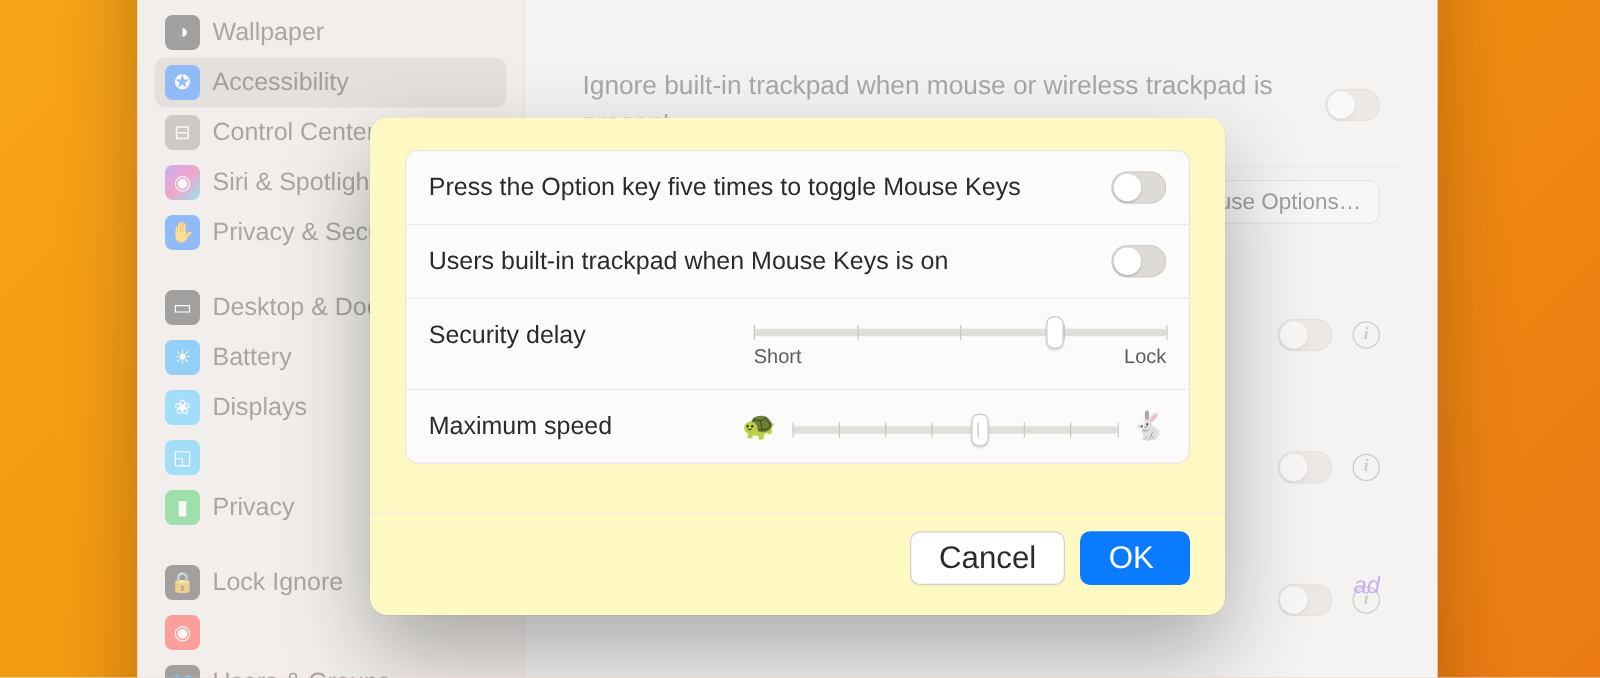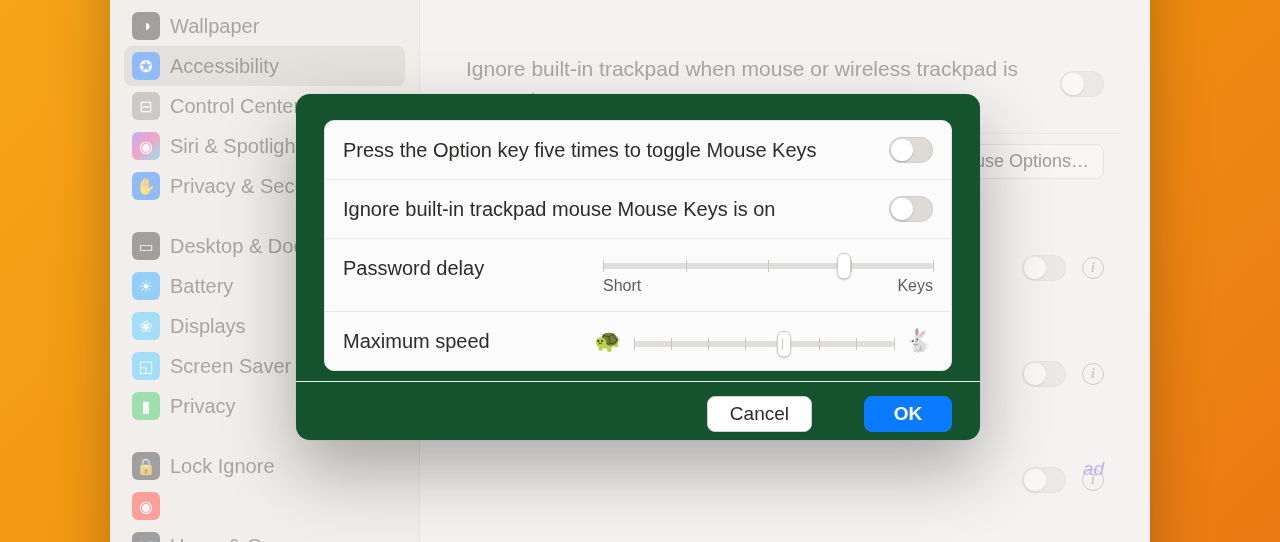--- a/index.html
+++ b/index.html
@@ -58,22 +58,22 @@
 
   
   .dim {
     position: absolute; inset: 0;
     background: rgba(245,243,240,.55);
     border-radius: 12px;
     pointer-events: none;
   }
 
   .modal {
-    position: absolute; left: 296px; top: 94px; width: 684px; height: 346px;
-    background: #14532d; border-radius: 14px;
+    position: absolute; left: 296px; top: 94px; width: 684px; height: 398px;
+    background: #fef9c3; border-radius: 14px;
     box-shadow: 0 30px 70px rgba(0,0,0,.30), 0 0 0 .5px rgba(0,0,0,.05);
     display: flex; flex-direction: column;
   }
   .modal-body { padding: 26px 28px 10px 28px; flex: 1; }
   .panel {
     border: 1px solid #e7e5e1; border-radius: 10px; overflow: hidden; background:#fbfbfb;
   }
   .panel-row {
     display: flex; align-items: flex-start; justify-content: space-between;
     padding: 16px 18px; border-bottom: 1px solid #eceae6; gap: 20px;
@@ -97,25 +97,24 @@
   }
   .slider-labels { display:flex; justify-content:space-between; font-size:16px; color:#5f5d59; margin-top:6px;}
   .slider-row-with-icons { display:flex; align-items:center; gap:12px; }
   .speed-icon { color:#808080; font-size: 22px; }
 
   .modal-footer {
     display:flex; justify-content:flex-end; gap:12px;
     padding: 14px 28px 24px 28px; border-top: 1px solid #eeece8;
   }
   .btn {
-    min-width: 88px; padding: 6px 22px; border-radius: 8px; font-size: 19px;
-    text-align:center;
+    min-width: 88px; padding: 6px 22px; border-radius: 8px; font-size: 25px;
   }
   .btn-default { background:#fff; border:1px solid #d3d0cb; color:#2b2b2b; box-shadow: 0 1px 1px rgba(0,0,0,.04);}
-  .btn-primary { background:#0a7bff; border:1px solid #0a7bff; color:#fff; font-weight: 700; margin-left: 40px;}
+  .btn-primary { background:#0a7bff; border:1px solid #0a7bff; color:#fff; font-weight: 400;}
 
   
 </style>
 </head>
 <body>
 
 <div class="window">
   <div class="sidebar">
 
     <div style="height:94px"></div>
@@ -151,21 +150,20 @@
         <div class="side-item">
           <div class="icon-sq" style="background: rgb(30, 164, 255);">☀</div>
           <span>Battery</span>
         </div>
         <div class="side-item">
           <div class="icon-sq" style="background: rgb(60, 198, 255);">❀</div>
           <span>Displays</span>
         </div>
         <div class="side-item">
           <div class="icon-sq" style="background: rgb(60, 198, 255);">◱</div>
-          <span>Screen Saver</span>
         </div>
         <div class="side-item">
           <div class="icon-sq" style="background: rgb(51, 199, 89);">▮</div>
           <span>Privacy</span>
         </div>
       </div>
     <div class="group-gap"></div>
     <div id="side-g3">
         <div class="side-item">
           <div class="icon-sq" style="background: rgb(61, 61, 61);">🔒</div>
@@ -215,38 +213,38 @@
 <div class="modal">
   <div class="modal-body">
     <div class="panel">
 
       <div class="panel-row">
         <div class="lbl">Press the Option key five times to toggle Mouse Keys</div>
         <div class="toggle"></div>
       </div>
 
       <div class="panel-row">
-        <div class="lbl">Ignore built-in trackpad mouse Mouse Keys is on</div>
+        <div class="lbl">Users built-in trackpad when Mouse Keys is on</div>
         <div class="toggle"></div>
       </div>
 
       <div class="panel-row">
-        <div class="lbl">Password delay</div>
+        <div class="lbl">Security delay</div>
         <div class="slider-wrap">
           <div class="slider-track" id="track-delay">
             <div class="thumb" id="thumb-delay" style="left: 73%;"></div>
           <div class="tick" style="left: 0%;"></div>
               <div class="tick" style="left: 25%;"></div>
               <div class="tick" style="left: 50%;"></div>
               <div class="tick" style="left: 75%;"></div>
               <div class="tick" style="left: 100%;"></div>
             </div>
           <div class="slider-labels">
             <span>Short</span>
-            <span>Keys</span>
+            <span>Lock</span>
           </div>
         </div>
       </div>
 
       <div class="panel-row">
         <div class="lbl">Maximum speed</div>
         <div class="slider-row-with-icons">
           <span class="speed-icon">🐢</span>
           <div class="slider-wrap narrow">
             <div class="slider-track" id="track-speed">

